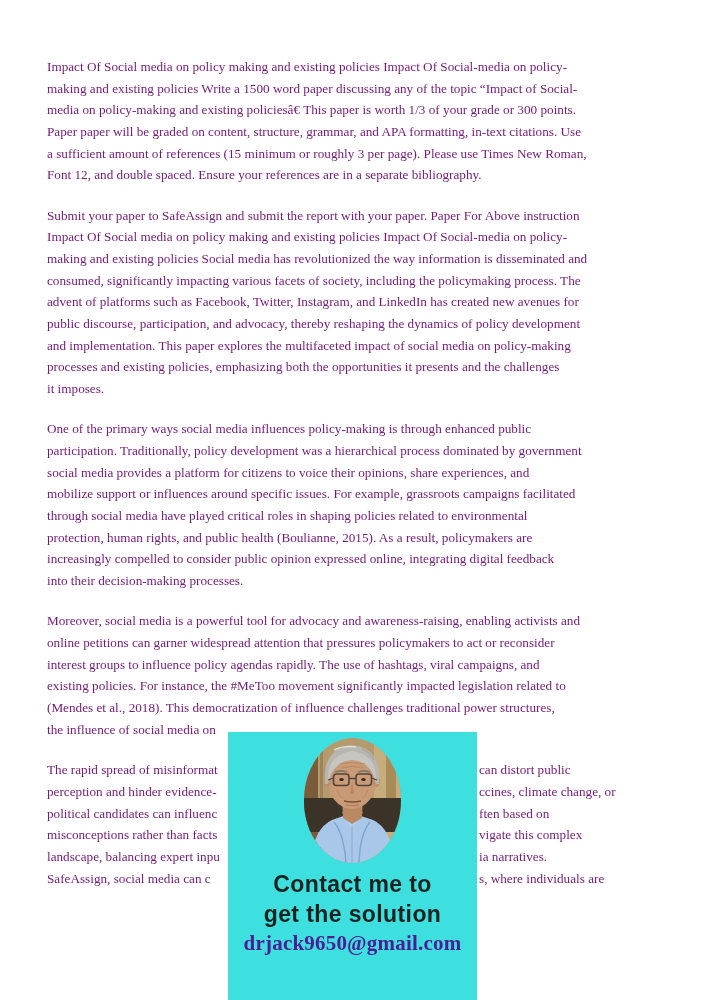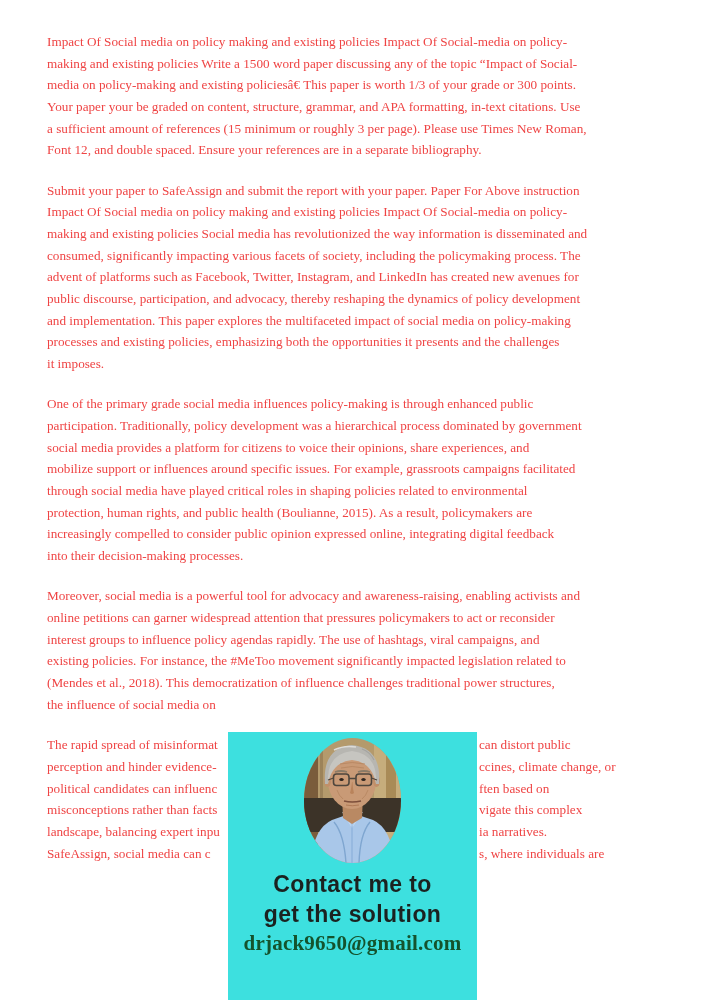--- a/index.html
+++ b/index.html
@@ -49,48 +49,48 @@
     line-height: 30px;
     letter-spacing: 0.4px;
   }
   .promo-email {
     margin-top: 1px;
     font-family: "Liberation Serif", serif;
     font-weight: 700;
     font-size: 21px;
     line-height: 26px;
     letter-spacing: 0.2px;
-    color: #14532d;
+    color: #4c1d95;
   }
 </style>
 </head>
 <body style="background: rgb(255, 255, 255);">
 
-<div class="doc" style="color: #ef4444;">
+<div class="doc" style="color: #701a75; margin-top: 25px;">
     <div class="para">
       <div class="line">Impact Of Social media on policy making and existing policies Impact Of Social-media on policy-</div>
       <div class="line">making and existing policies Write a 1500 word paper discussing any of the topic “Impact of Social-</div>
       <div class="line">media on policy-making and existing policiesâ€ This paper is worth 1/3 of your grade or 300 points.</div>
-      <div class="line">Your paper your be graded on content, structure, grammar, and APA formatting, in-text citations. Use</div>
+      <div class="line">Paper paper will be graded on content, structure, grammar, and APA formatting, in-text citations. Use</div>
       <div class="line">a sufficient amount of references (15 minimum or roughly 3 per page). Please use Times New Roman,</div>
       <div class="line">Font 12, and double spaced. Ensure your references are in a separate bibliography.</div>
     </div>
     <div class="para">
       <div class="line">Submit your paper to SafeAssign and submit the report with your paper. Paper For Above instruction</div>
       <div class="line">Impact Of Social media on policy making and existing policies Impact Of Social-media on policy-</div>
       <div class="line">making and existing policies Social media has revolutionized the way information is disseminated and</div>
       <div class="line">consumed, significantly impacting various facets of society, including the policymaking process. The</div>
       <div class="line">advent of platforms such as Facebook, Twitter, Instagram, and LinkedIn has created new avenues for</div>
       <div class="line">public discourse, participation, and advocacy, thereby reshaping the dynamics of policy development</div>
       <div class="line">and implementation. This paper explores the multifaceted impact of social media on policy-making</div>
       <div class="line">processes and existing policies, emphasizing both the opportunities it presents and the challenges</div>
       <div class="line">it imposes.</div>
     </div>
     <div class="para">
-      <div class="line">One of the primary grade social media influences policy-making is through enhanced public</div>
+      <div class="line">One of the primary ways social media influences policy-making is through enhanced public</div>
       <div class="line">participation. Traditionally, policy development was a hierarchical process dominated by government</div>
       <div class="line">social media provides a platform for citizens to voice their opinions, share experiences, and</div>
       <div class="line">mobilize support or influences around specific issues. For example, grassroots campaigns facilitated</div>
       <div class="line">through social media have played critical roles in shaping policies related to environmental</div>
       <div class="line">protection, human rights, and public health (Boulianne, 2015). As a result, policymakers are</div>
       <div class="line">increasingly compelled to consider public opinion expressed online, integrating digital feedback</div>
       <div class="line">into their decision-making processes.</div>
     </div>
     <div class="para">
       <div class="line">Moreover, social media is a powerful tool for advocacy and awareness-raising, enabling activists and</div>

